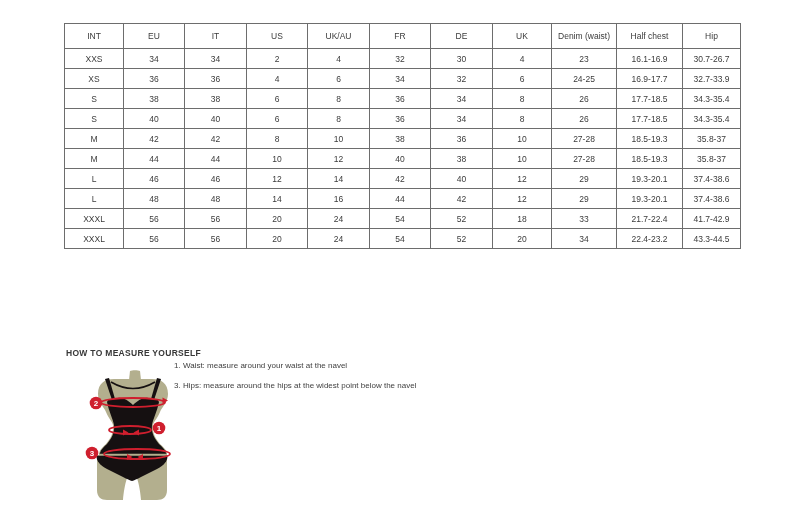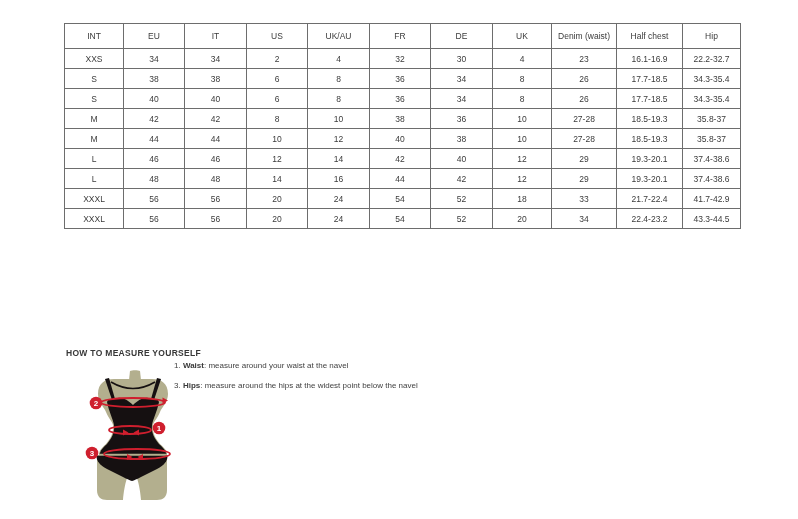--- a/index.html
+++ b/index.html
@@ -41,21 +41,21 @@
     color: #383838;
     margin: 0;
   }
   .mannequin { position: absolute; left: 83px; top: 369px; }
   ol.measure-steps {
     position: absolute; left: 174px; top: 361px;
     margin: 0; padding: 0; list-style: none;
     font-size: 8px; color: #3f3f3f;
   }
   ol.measure-steps li { margin: 0 0 11px 0; line-height: 9px; }
-  ol.measure-steps b { font-weight: bold; color: #3a3a3a; }
+  ol.measure-steps b { font-weight: normal; color: #3a3a3a; }
 </style>
 </head>
 <body>
 
 <div class="table-wrap">
   <table class="size-chart">
     <colgroup>
       <col style="width:59px">
         <col style="width:61px">
         <col style="width:62px">
@@ -88,21 +88,34 @@
           <td>XXS</td>
           <td>34</td>
           <td>34</td>
           <td>2</td>
           <td>4</td>
           <td>32</td>
           <td>30</td>
           <td>4</td>
           <td>23</td>
           <td>16.1-16.9</td>
-          <td>22.2-32.7</td>
+          <td>30.7-26.7</td>
+        </tr>
+        <tr>
+          <td>XS</td>
+          <td>36</td>
+          <td>36</td>
+          <td>4</td>
+          <td>6</td>
+          <td>34</td>
+          <td>32</td>
+          <td>6</td>
+          <td>24-25</td>
+          <td>16.9-17.7</td>
+          <td>32.7-33.9</td>
         </tr>
         <tr>
           <td>S</td>
           <td>38</td>
           <td>38</td>
           <td>6</td>
           <td>8</td>
           <td>36</td>
           <td>34</td>
           <td>8</td>

